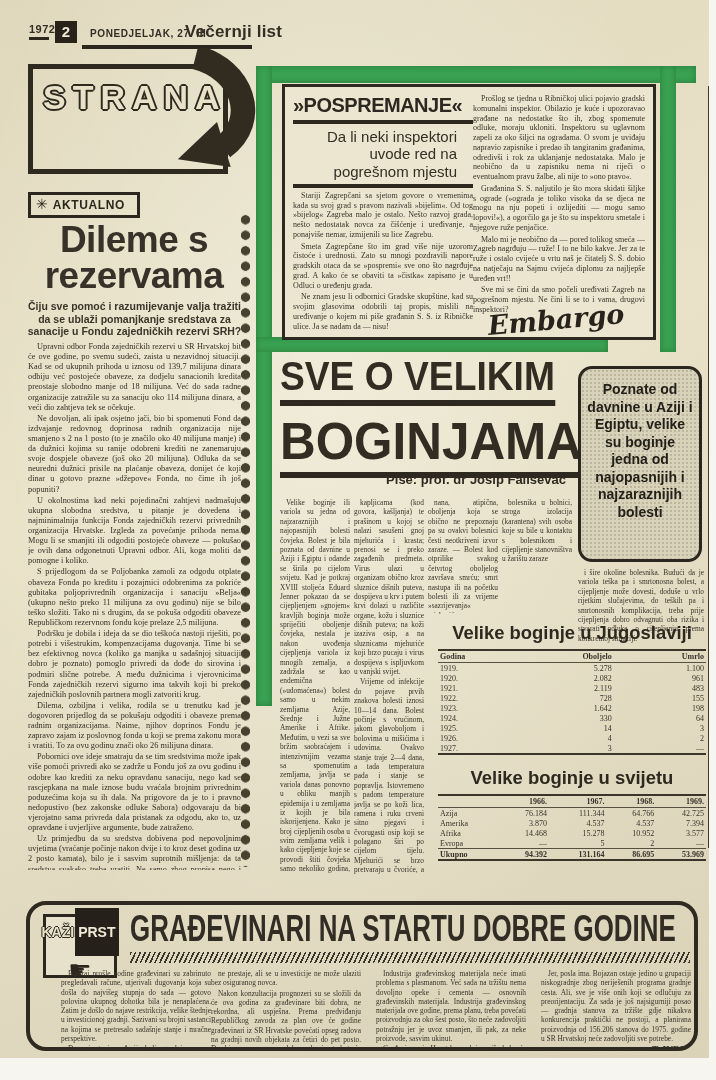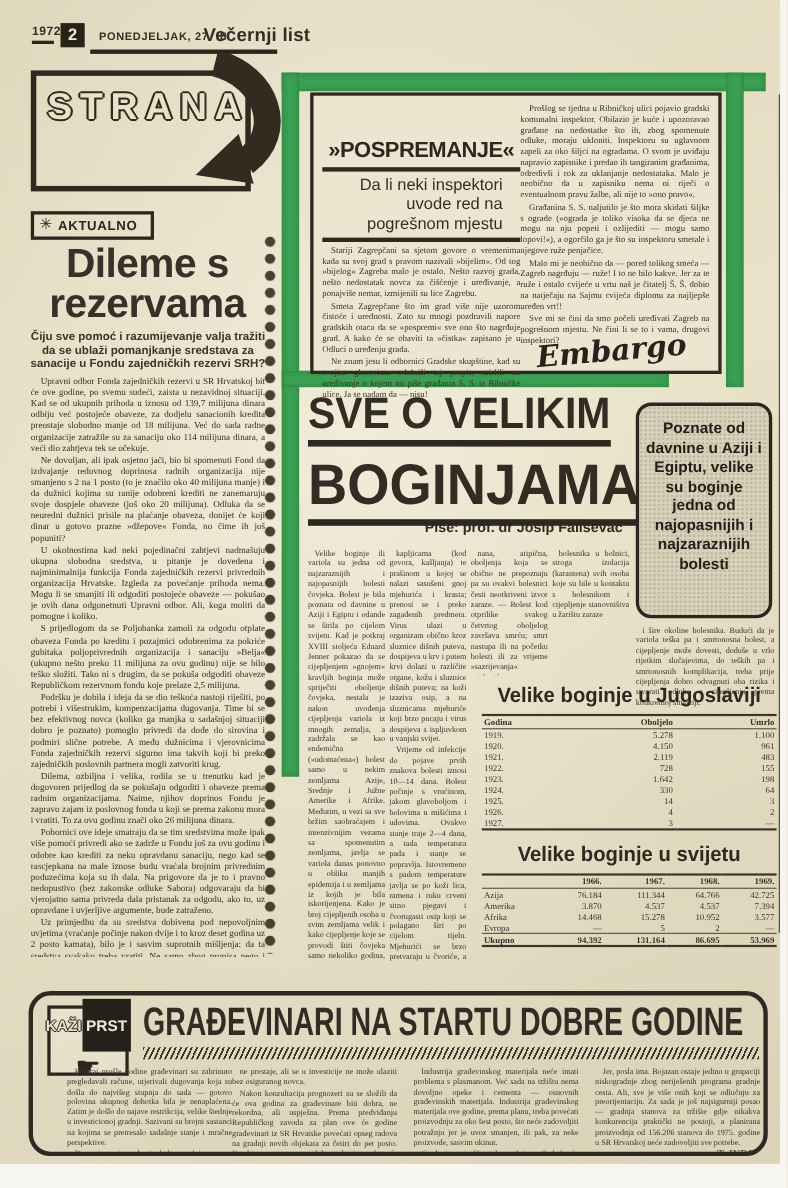--- a/index.html
+++ b/index.html
@@ -41,21 +41,21 @@
   .green{background:#3aa152;box-shadow:inset 0 0 6px rgba(20,80,30,.45);}
   .g-left{left:256px;top:66px;width:16px;height:640px;}
   .g-top{left:256px;top:66px;width:440px;height:17px;}
   .g-right{left:660px;top:66px;width:16px;height:286px;}
   .g-bottom{left:256px;top:337px;width:352px;height:15px;}
   .rule-right{left:708px;top:86px;width:2px;height:762px;background:#413a2d;}
   
   .posp{left:282px;top:84px;width:374px;height:256px;background:#ece6d0;border:3px solid #2d2820;
         box-sizing:border-box;z-index:3;padding:7px 8px;}
   .posp-left{position:absolute;left:8px;top:7px;width:180px;}
-  .posp-title{font:800 20px "Liberation Sans",sans-serif;text-align:center;letter-spacing:-.5px;color:#2c2720;margin-top:32px;}
+  .posp-title{font:800 20px "Liberation Sans",sans-serif;letter-spacing:-.5px;color:#2c2720;}
   .posp-bar{height:4px;background:#2d2820;margin:3px 0;}
   .posp-sub{font:15px "Liberation Sans",sans-serif;text-align:right;line-height:1.15;color:#332e26;margin:4px 16px;}
   .posp-text{font-size:8px;line-height:1.22;text-align:justify;color:#38322a;}
   .posp-text p{margin:0 0 2px;text-indent:8px;}
   .posp-right{position:absolute;right:8px;top:7px;width:172px;height:238px;overflow:hidden;}
   .posp-sig{position:absolute;right:12px;bottom:2px;width:170px;text-align:center;
             font:italic bold 27px "DejaVu Serif",serif;transform:rotate(-5deg);color:#27231c;z-index:2;}
   
   .bog-h{left:280px;top:354px;width:300px;}
   .bog-h .l1{display:inline-block;font:900 40px "Liberation Sans",sans-serif;letter-spacing:0;
@@ -209,21 +209,21 @@
           </tr>
       </thead>
       <tbody>
           <tr>
             <td>1919.</td>
             <td>5.278</td>
             <td>1.100</td>
           </tr>
           <tr>
             <td>1920.</td>
-            <td>4.150</td>
+            <td>2.082</td>
             <td>961</td>
           </tr>
           <tr>
             <td>1921.</td>
             <td>2.119</td>
             <td>483</td>
           </tr>
           <tr>
             <td>1922.</td>
             <td>728</td>

